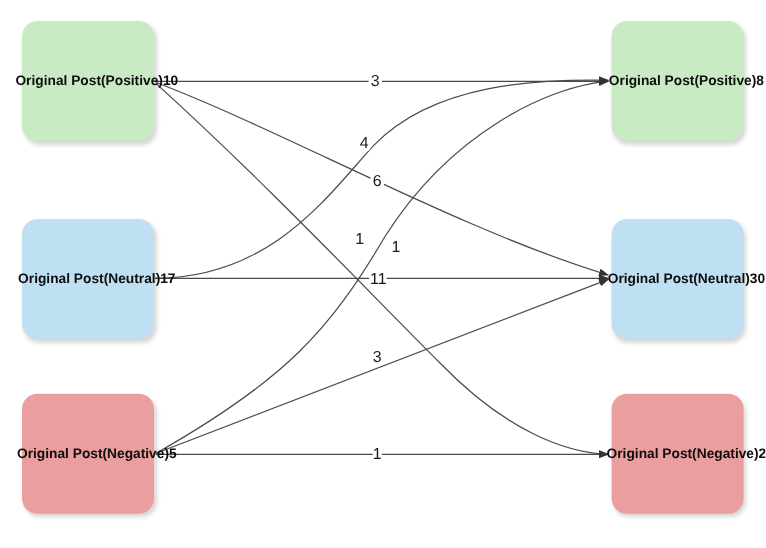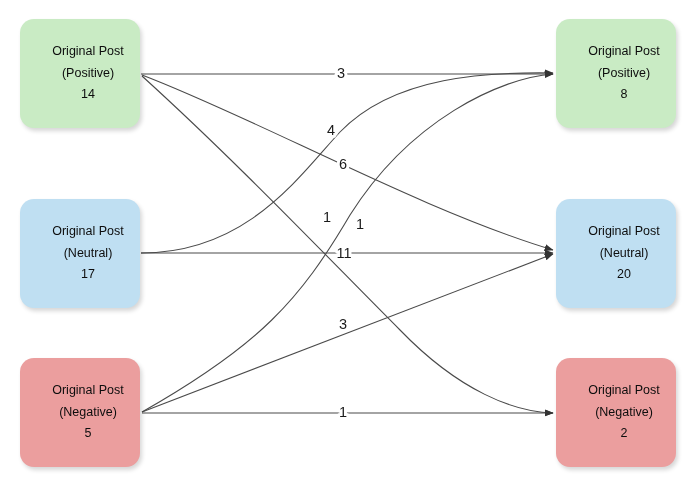--- a/index.html
+++ b/index.html
@@ -26,26 +26,26 @@
     width: 696px;
     height: 498px;
   }
   .node {
     position: absolute;
     width: 120px;
     height: 109px;
     border-radius: 14px;
     box-sizing: border-box;
     display: flex;
-    flex-direction: column;
+    flex-direction: row;
     align-items: center;
     justify-content: center;
     box-shadow: 2px 3px 4px rgba(0,0,0,0.16);
     color: #0d0d0d;
-    font-weight: normal;
+    font-weight: bold;
     font-size: 12.5px;
     line-height: 1.72;
     text-align: center;
     user-select: none;
     padding-left: 16px;
   }
   .node .ln { display: block; white-space: nowrap; }
   .edge-path {
     fill: none;
     stroke: #4a4a4a;
@@ -120,21 +120,21 @@
       <text class="edge-label" x="343" y="325" style="fill: rgb(26, 26, 26);">3</text>
 
       <text class="label-halo" x="343" y="413">1</text>
       <text class="edge-label" x="343" y="413" style="fill: rgb(26, 26, 26);">1</text>
     </g>
   </svg>
 
   <div class="node" style="left: 20px; top: 19px; background: rgb(201, 235, 196);">
     <span class="ln">Original Post</span>
     <span class="ln">(Positive)</span>
-    <span class="ln">14</span>
+    <span class="ln">10</span>
   </div>
 
   <div class="node" style="left: 20px; top: 199px; background: rgb(191, 223, 242);">
     <span class="ln">Original Post</span>
     <span class="ln">(Neutral)</span>
     <span class="ln">17</span>
   </div>
 
   <div class="node" style="left: 20px; top: 358px; background: rgb(235, 158, 158);">
     <span class="ln">Original Post</span>
@@ -144,21 +144,21 @@
 
   <div class="node" style="left: 556px; top: 19px; background: rgb(201, 235, 196);">
     <span class="ln">Original Post</span>
     <span class="ln">(Positive)</span>
     <span class="ln">8</span>
   </div>
 
   <div class="node" style="left: 556px; top: 199px; background: rgb(191, 223, 242);">
     <span class="ln">Original Post</span>
     <span class="ln">(Neutral)</span>
-    <span class="ln">20</span>
+    <span class="ln">30</span>
   </div>
 
   <div class="node" style="left: 556px; top: 358px; background: rgb(235, 158, 158);">
     <span class="ln">Original Post</span>
     <span class="ln">(Negative)</span>
     <span class="ln">2</span>
   </div>
 
 </div>
 

